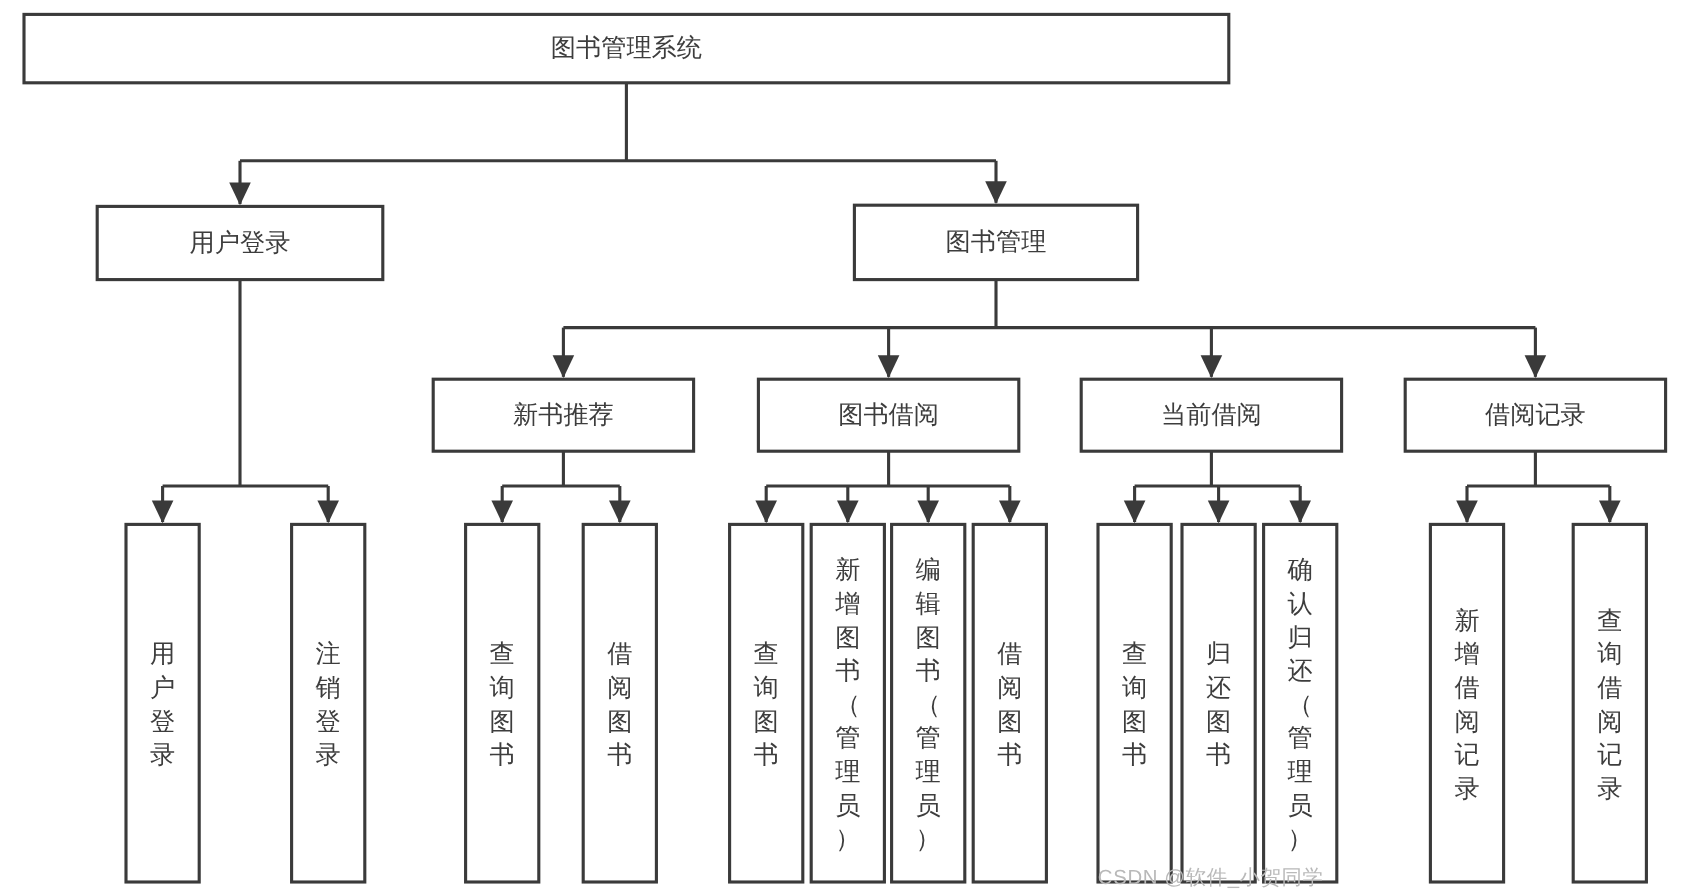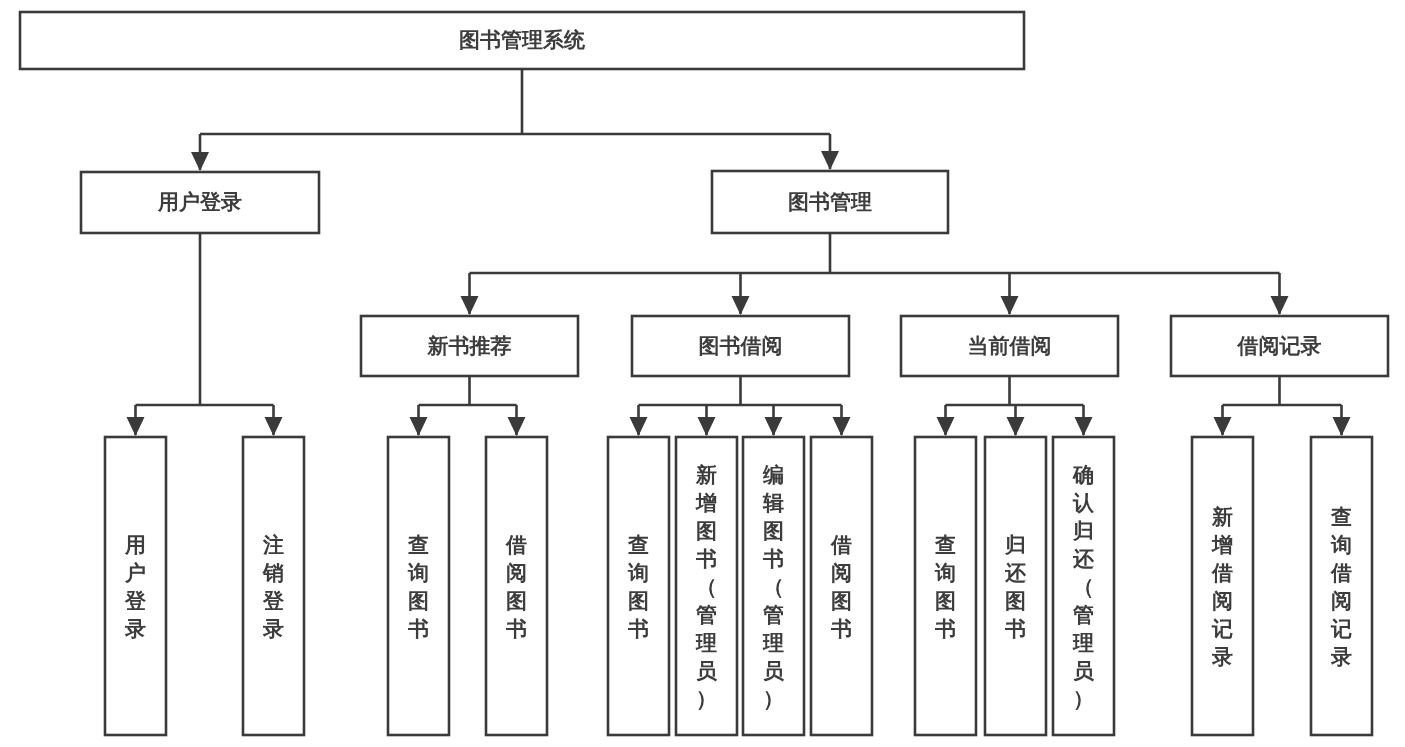--- a/index.html
+++ b/index.html
@@ -12,21 +12,20 @@
     height: 747px;
     font-family: "Liberation Sans", "DejaVu Sans", sans-serif;
     overflow: hidden;
     position: relative;
   }
   #diagram-root {
     position: absolute;
     left: 0; top: 0;
     width: 1111px;
     height: 747px;
-    font-weight: bold;
   }
   .node-box {
     fill: #ffffff;
     stroke: #3a3a3a;
     stroke-width: 2.6;
   }
   .conn {
     stroke: #3a3a3a;
     stroke-width: 2.6;
     fill: none;
@@ -195,13 +194,14 @@
         <g>
           <rect x="1192" y="437" width="61" height="298" class="node-box"></rect>
           <text x="1222.5" y="524" class="node-label-v"><tspan x="1222.5" dy="0">新</tspan><tspan x="1222.5" dy="28">增</tspan><tspan x="1222.5" dy="28">借</tspan><tspan x="1222.5" dy="28">阅</tspan><tspan x="1222.5" dy="28">记</tspan><tspan x="1222.5" dy="28">录</tspan></text>
         </g>
         <g>
           <rect x="1311" y="437" width="61" height="298" class="node-box"></rect>
           <text x="1341.5" y="524" class="node-label-v"><tspan x="1341.5" dy="0">查</tspan><tspan x="1341.5" dy="28">询</tspan><tspan x="1341.5" dy="28">借</tspan><tspan x="1341.5" dy="28">阅</tspan><tspan x="1341.5" dy="28">记</tspan><tspan x="1341.5" dy="28">录</tspan></text>
         </g>
       </g>
     </svg>
+  <div class="watermark-text">CSDN @软件_小贺同学</div>
 </div>
 
 </body></html>

